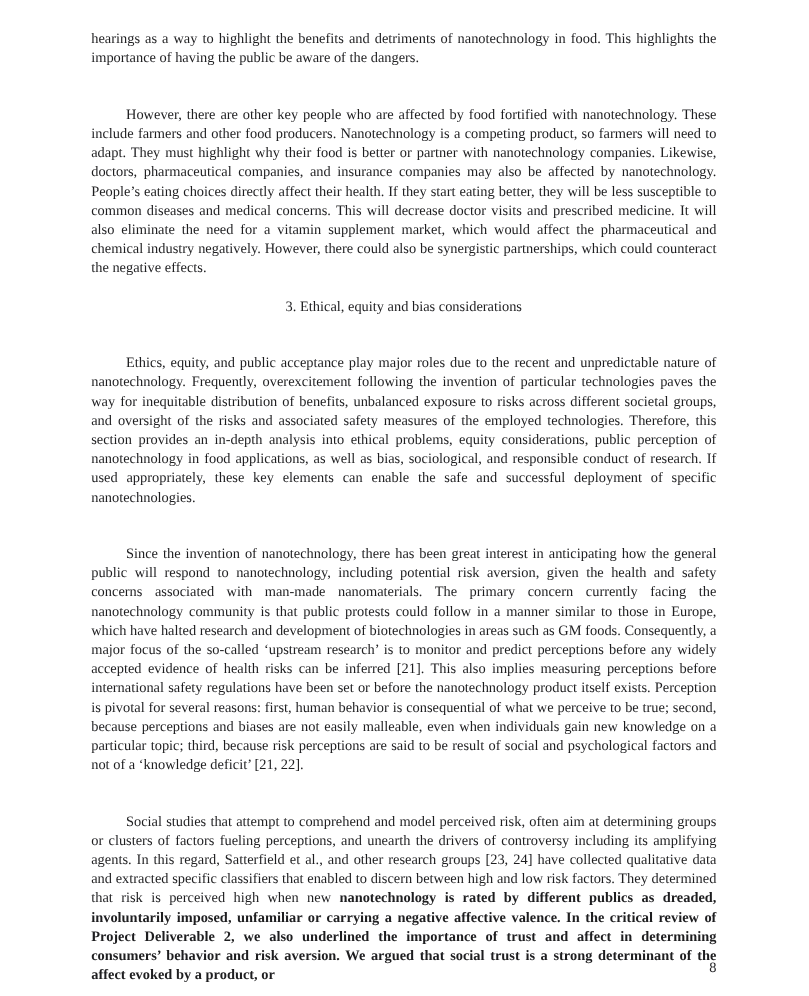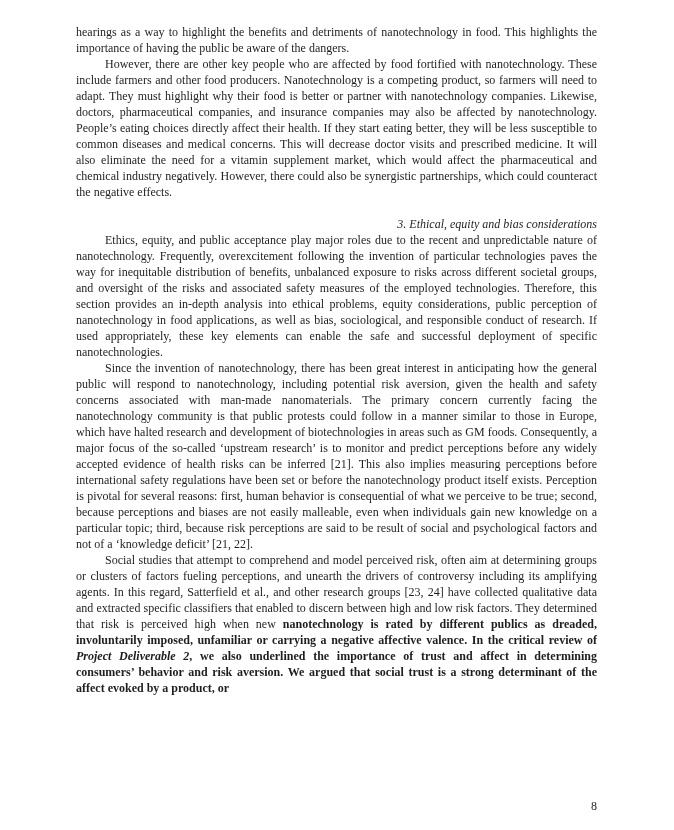--- a/index.html
+++ b/index.html
@@ -24,31 +24,31 @@
     width: 521px;
     font-size: 12px;
     line-height: 16px;
     text-align: justify;
   }
   .para {
     text-align: justify;
   }
   .para.indent {
     text-indent: 29px;
+    margin-top: 31px;
   }
   .heading {
-    font-style: italic;
     font-weight: normal;
     font-size: 12px;
     line-height: 16px;
     margin-top: 16px;
-    text-align: right;
+    text-align: center;
   }
   .bold { font-weight: bold; }
-  .italic { font-style: italic; }
+  .italic { }
   .page-number {
     position: absolute;
     right: 77px;
     bottom: 16px;
     font-size: 12px;
     line-height: 16px;
     color: #1e1e20;
   }
 </style>
 </head>

